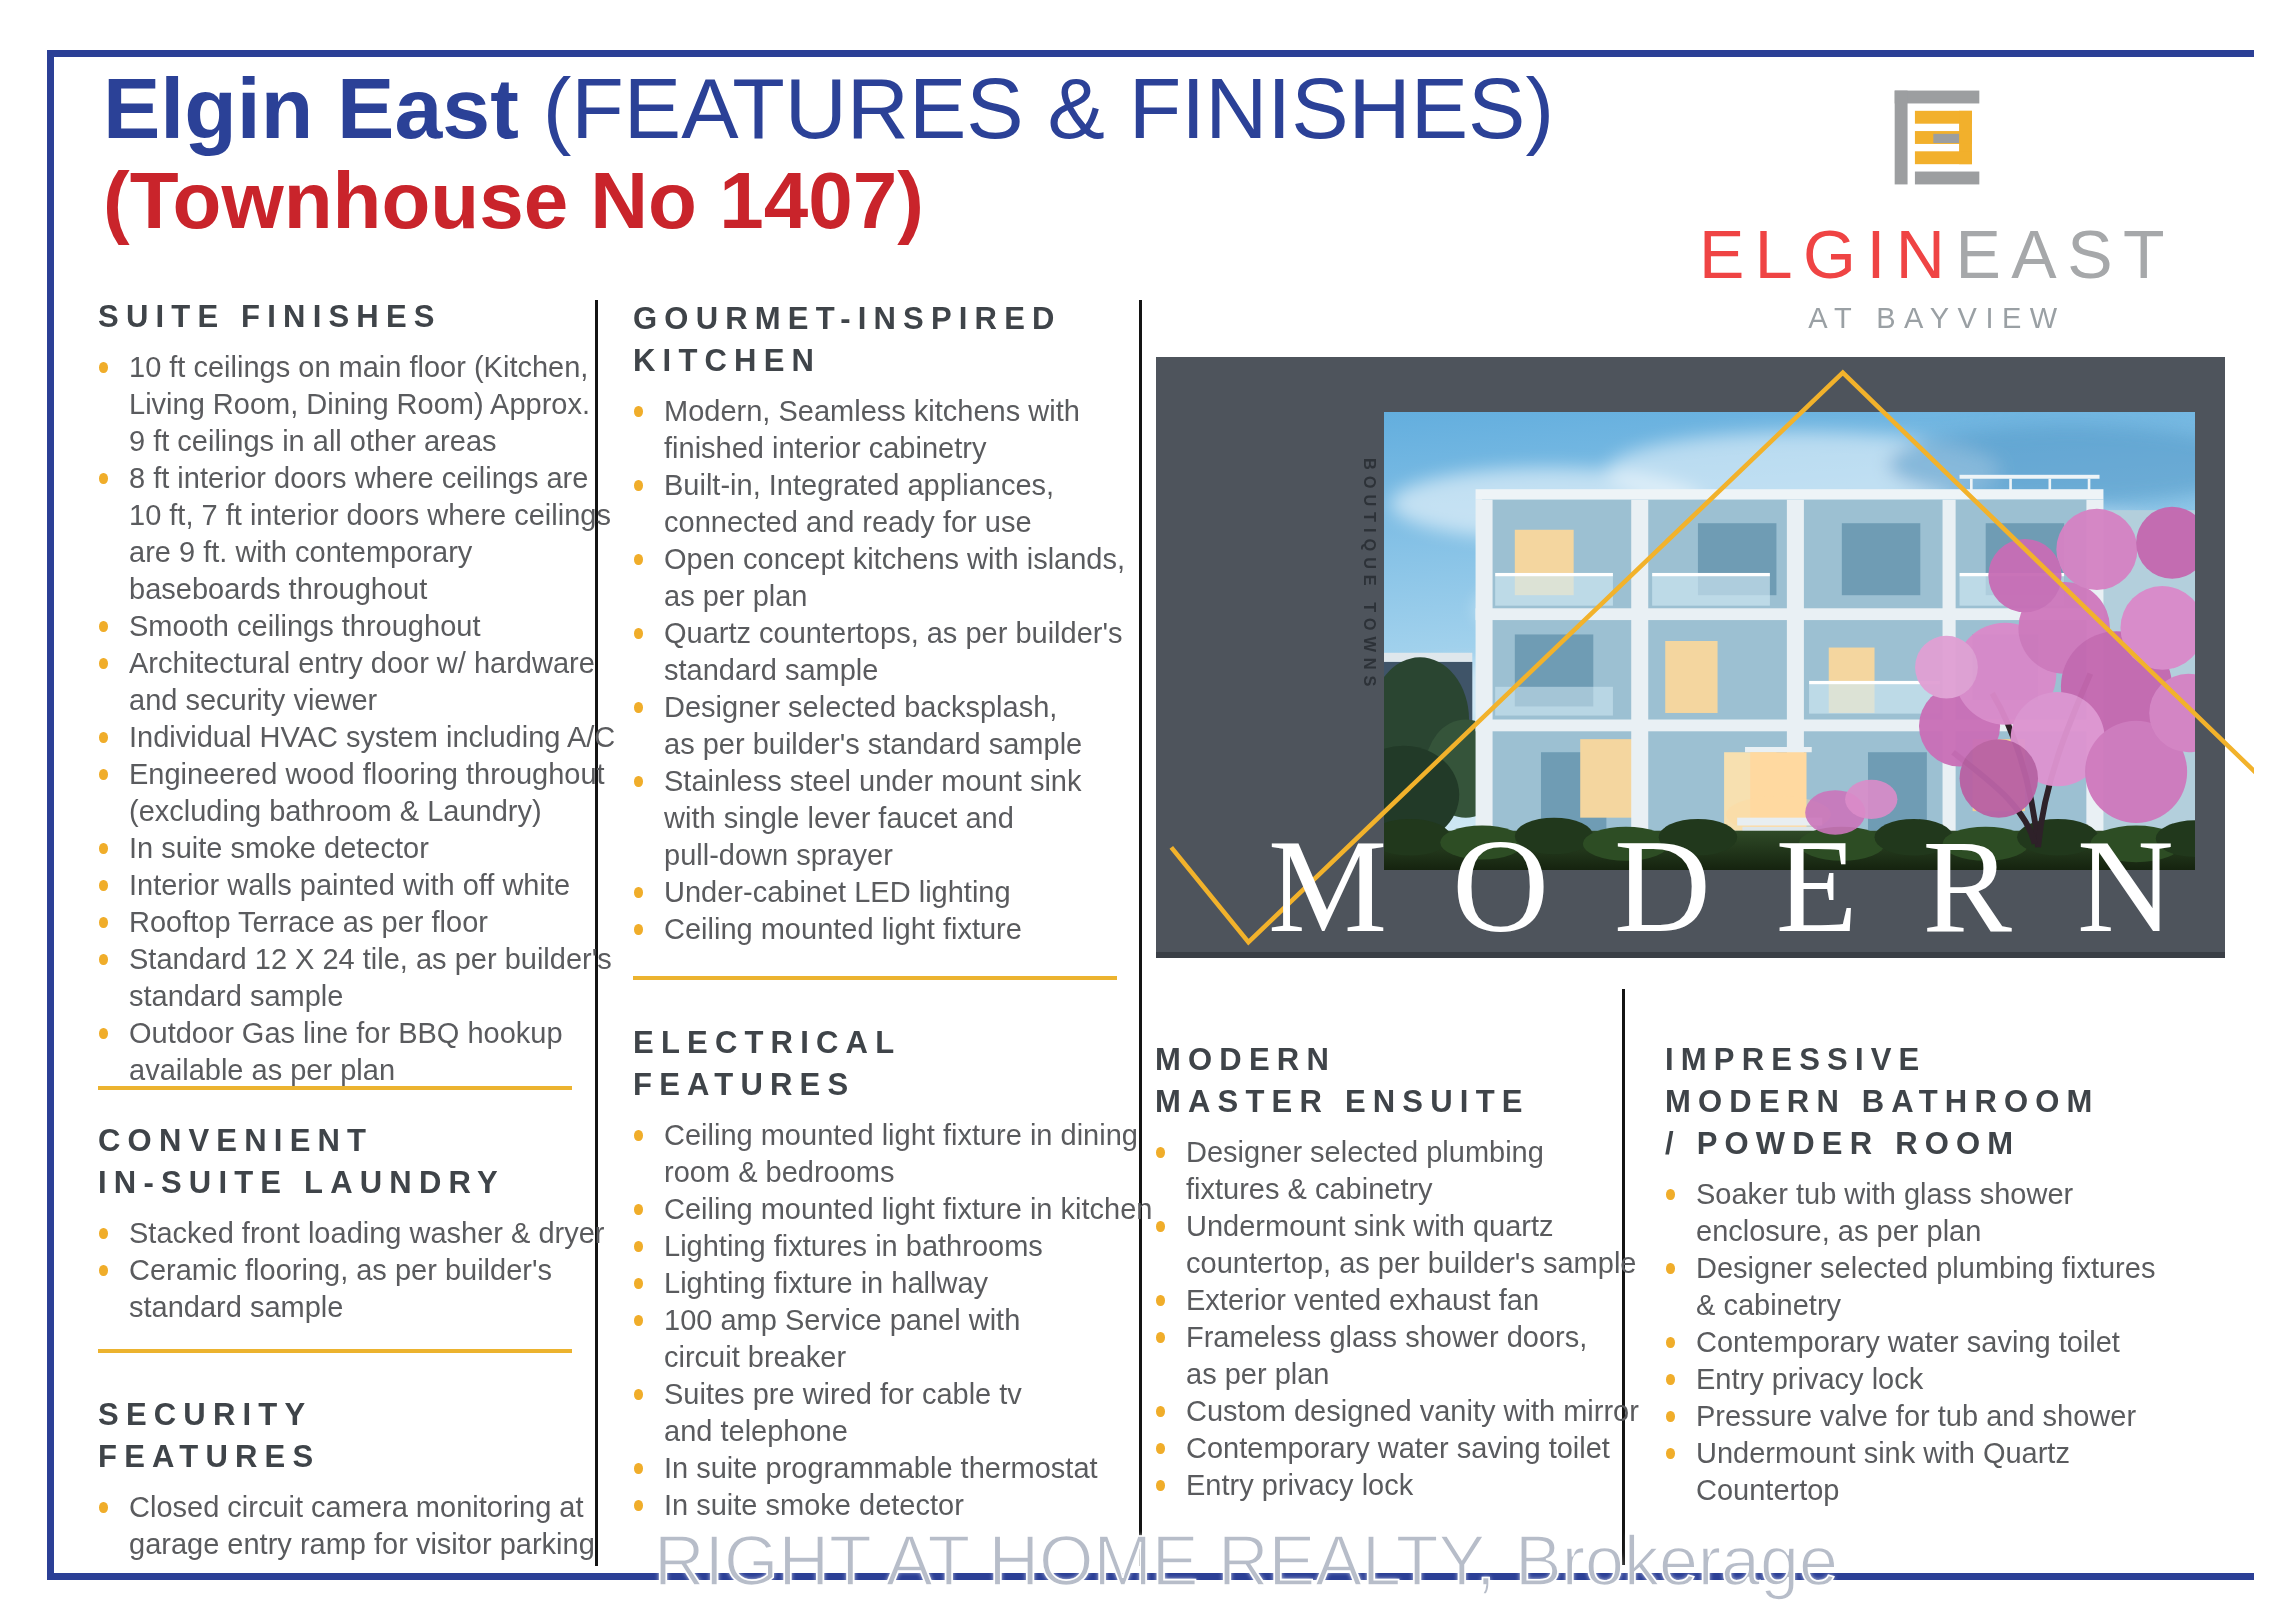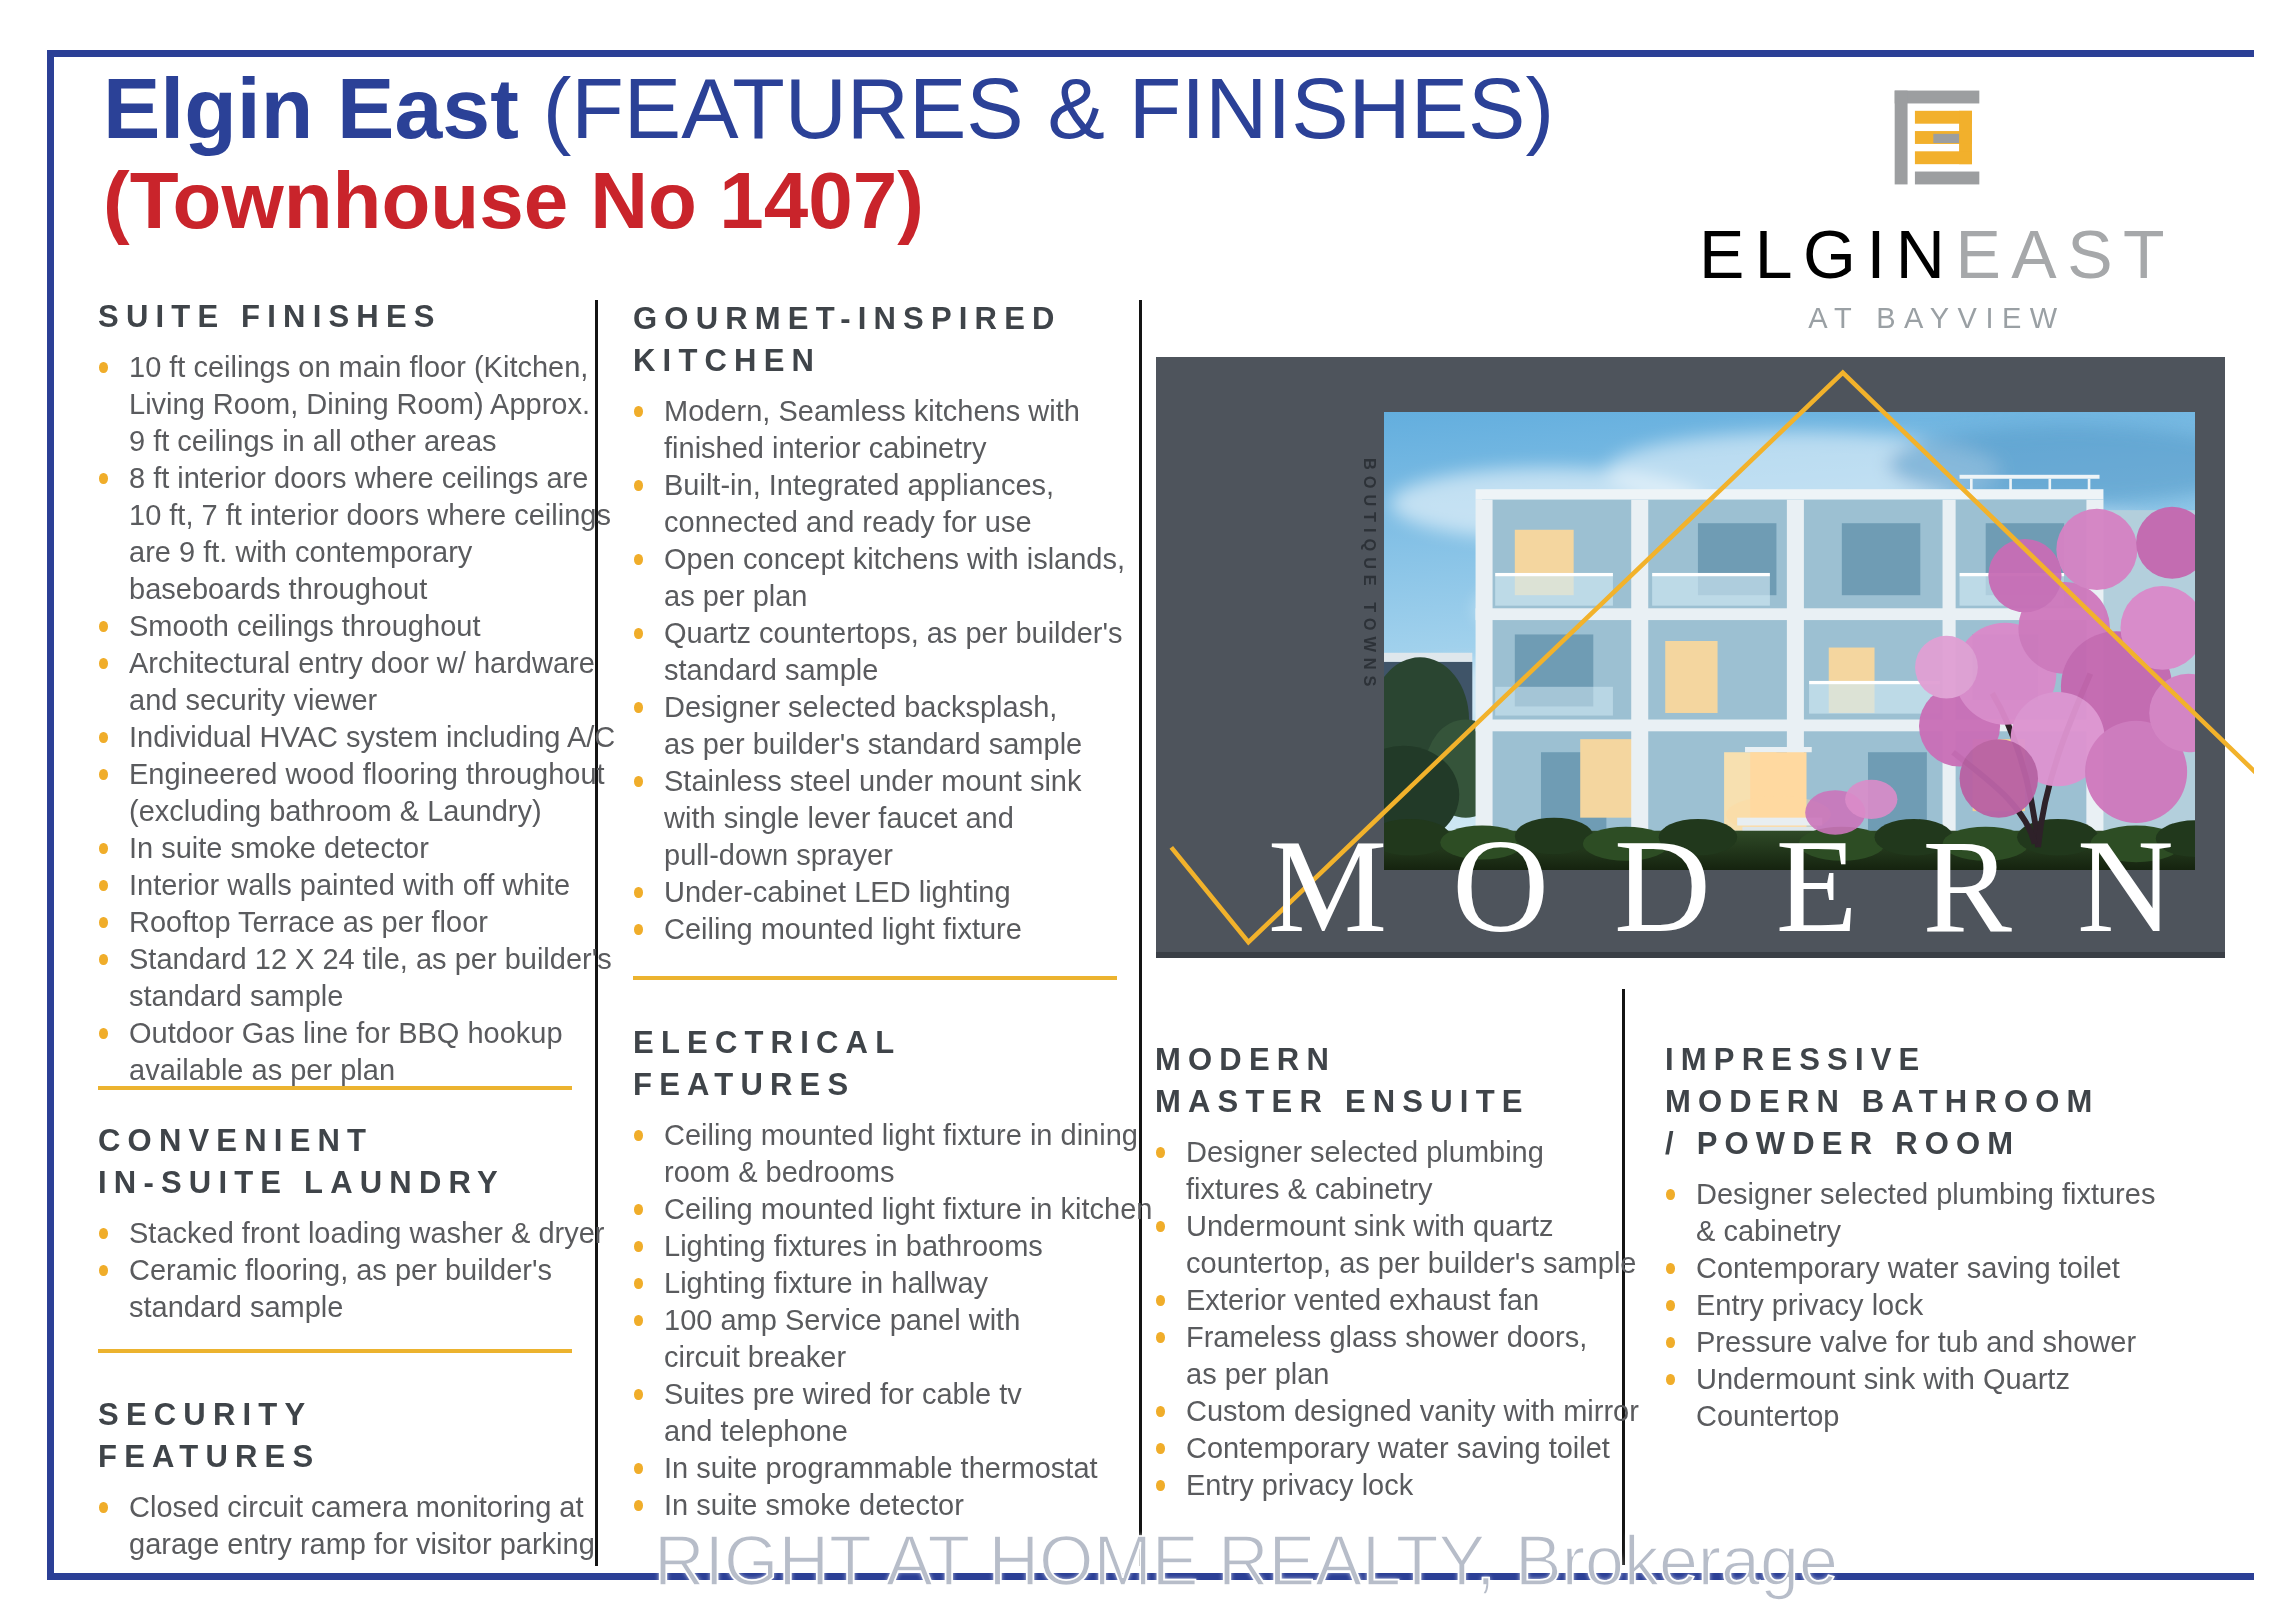--- a/index.html
+++ b/index.html
@@ -14,21 +14,21 @@
   
   .title1{left:103px;top:60px;font-size:86px;line-height:96px;color:#2b4197;white-space:nowrap;z-index:2;}
   .title1 .t1b{font-weight:700;}
   .title1 .t1r{font-weight:400;}
   .title2{left:103px;top:157px;font-size:80px;line-height:88px;font-weight:700;color:#c9242b;white-space:nowrap;z-index:2;}
 
   
   .logo{left:1649px;top:77px;width:576px;text-align:center;z-index:2;}
   .logo svg{display:block;margin:0 auto;}
   .wordmark{margin-top:17px;font-size:68px;letter-spacing:10.5px;font-weight:400;white-space:nowrap;}
-  .wm-elgin{color:#000000;}
+  .wm-elgin{color:#ef4444;}
   .wm-east{color:#a6a8aa;}
   .tagline{margin-top:9.2px;font-size:29px;letter-spacing:8.5px;color:#9aa0a4;white-space:nowrap;}
 
   
   .vline{position:absolute;width:3.3px;background:#141414;z-index:2;}
   .d1{left:595px;top:300px;height:1266px;}
   .d2{left:1139px;top:300px;height:1266px;}
   .d3{left:1622px;top:989px;height:576px;}
 
   
@@ -549,20 +549,27 @@
   <div class="abs sec sec-bathroom">
     <div class="sec-title">
         <span class="tline">IMPRESSIVE</span>
         <span class="tline">MODERN BATHROOM</span>
         <span class="tline">/ POWDER ROOM</span>
       </div>
     <div class="blist">
         <div class="bitem">
           <span class="dot"></span>
           <div class="btxt">
+            <span class="tline">Soaker tub with glass shower</span>
+            <span class="tline">enclosure, as per plan</span>
+          </div>
+        </div>
+        <div class="bitem">
+          <span class="dot"></span>
+          <div class="btxt">
             <span class="tline">Designer selected plumbing fixtures</span>
             <span class="tline">&amp; cabinetry</span>
           </div>
         </div>
         <div class="bitem">
           <span class="dot"></span>
           <div class="btxt">
             <span class="tline">Contemporary water saving toilet</span>
           </div>
         </div>

